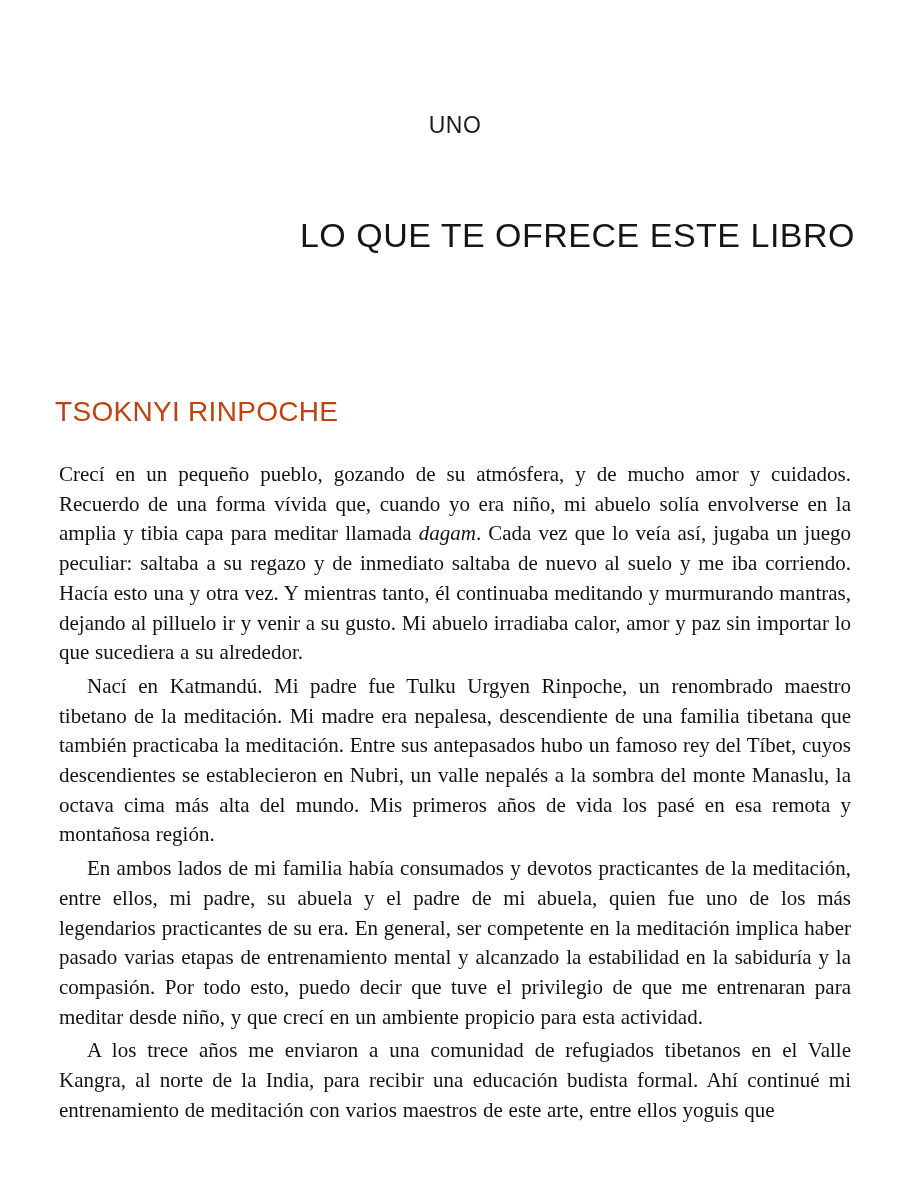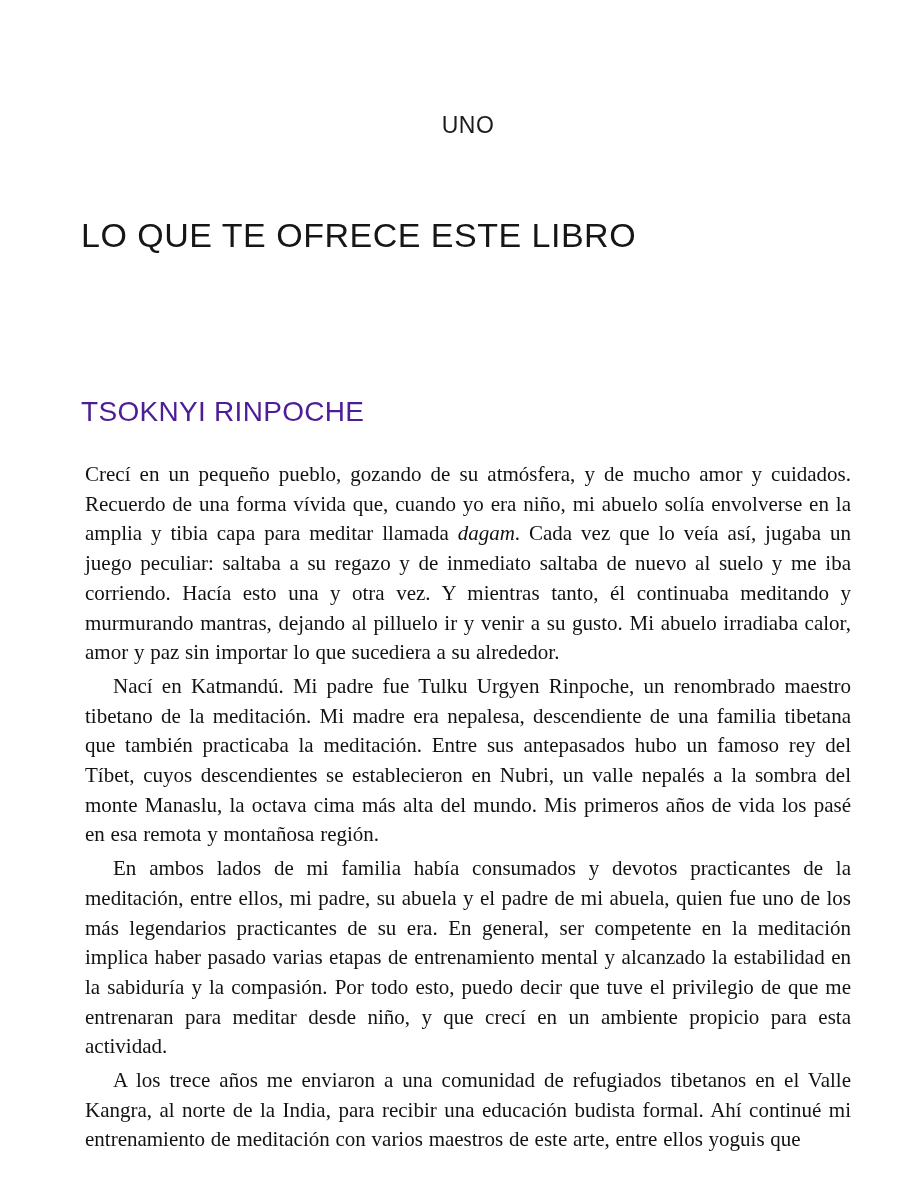--- a/index.html
+++ b/index.html
@@ -9,52 +9,52 @@
     background: #ffffff;
   }
   .page {
     position: relative;
     width: 900px;
     height: 1200px;
     margin: 0 auto;
     background: #ffffff;
     color: #121212;
     box-sizing: border-box;
-    padding: 112px 45px 0 81px;
+    padding: 112px 45px 0 55px;
     overflow: hidden;
   }
   .chapter-number {
     font-family: "Liberation Sans", sans-serif;
     font-size: 23px;
     line-height: 27px;
     font-weight: 400;
     text-align: center;
     letter-spacing: 0.5px;
     color: #1c1c1c;
   }
   .book-title {
     font-family: "Liberation Sans", sans-serif;
     font-size: 34px;
     line-height: 40px;
     font-weight: 400;
-    text-align: left;
+    text-align: right;
     letter-spacing: 0.5px;
     margin: 76px 0 0 0;
     color: #161616;
     white-space: nowrap;
   }
   .section-heading {
     font-family: "Liberation Sans", sans-serif;
     font-size: 28px;
     line-height: 33px;
     font-weight: 400;
     text-align: left;
     letter-spacing: 0.3px;
     margin: 140px 0 0 0;
-    color: #4c1d95;
+    color: #c2410c;
   }
   .body-text {
     margin-top: 32px;
     font-family: "Liberation Serif", serif;
     font-size: 21px;
     line-height: 29.7px;
     color: #121212;
   }
   .body-para {
     margin: 4px;

